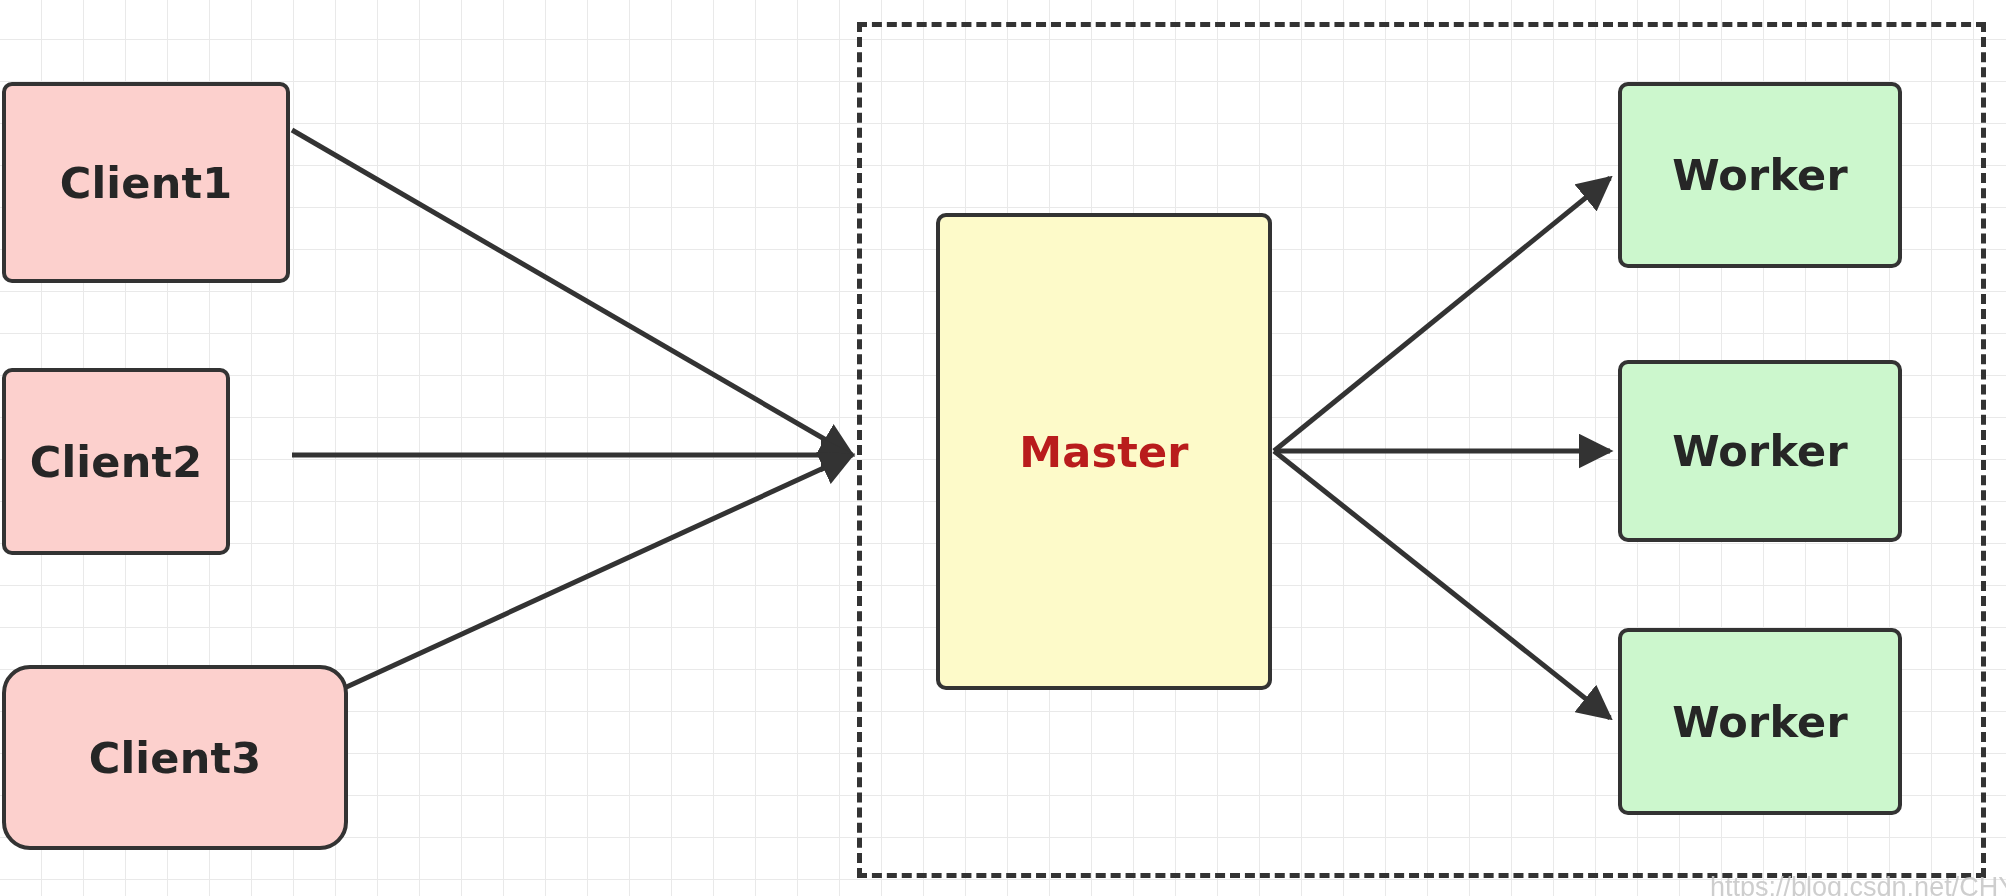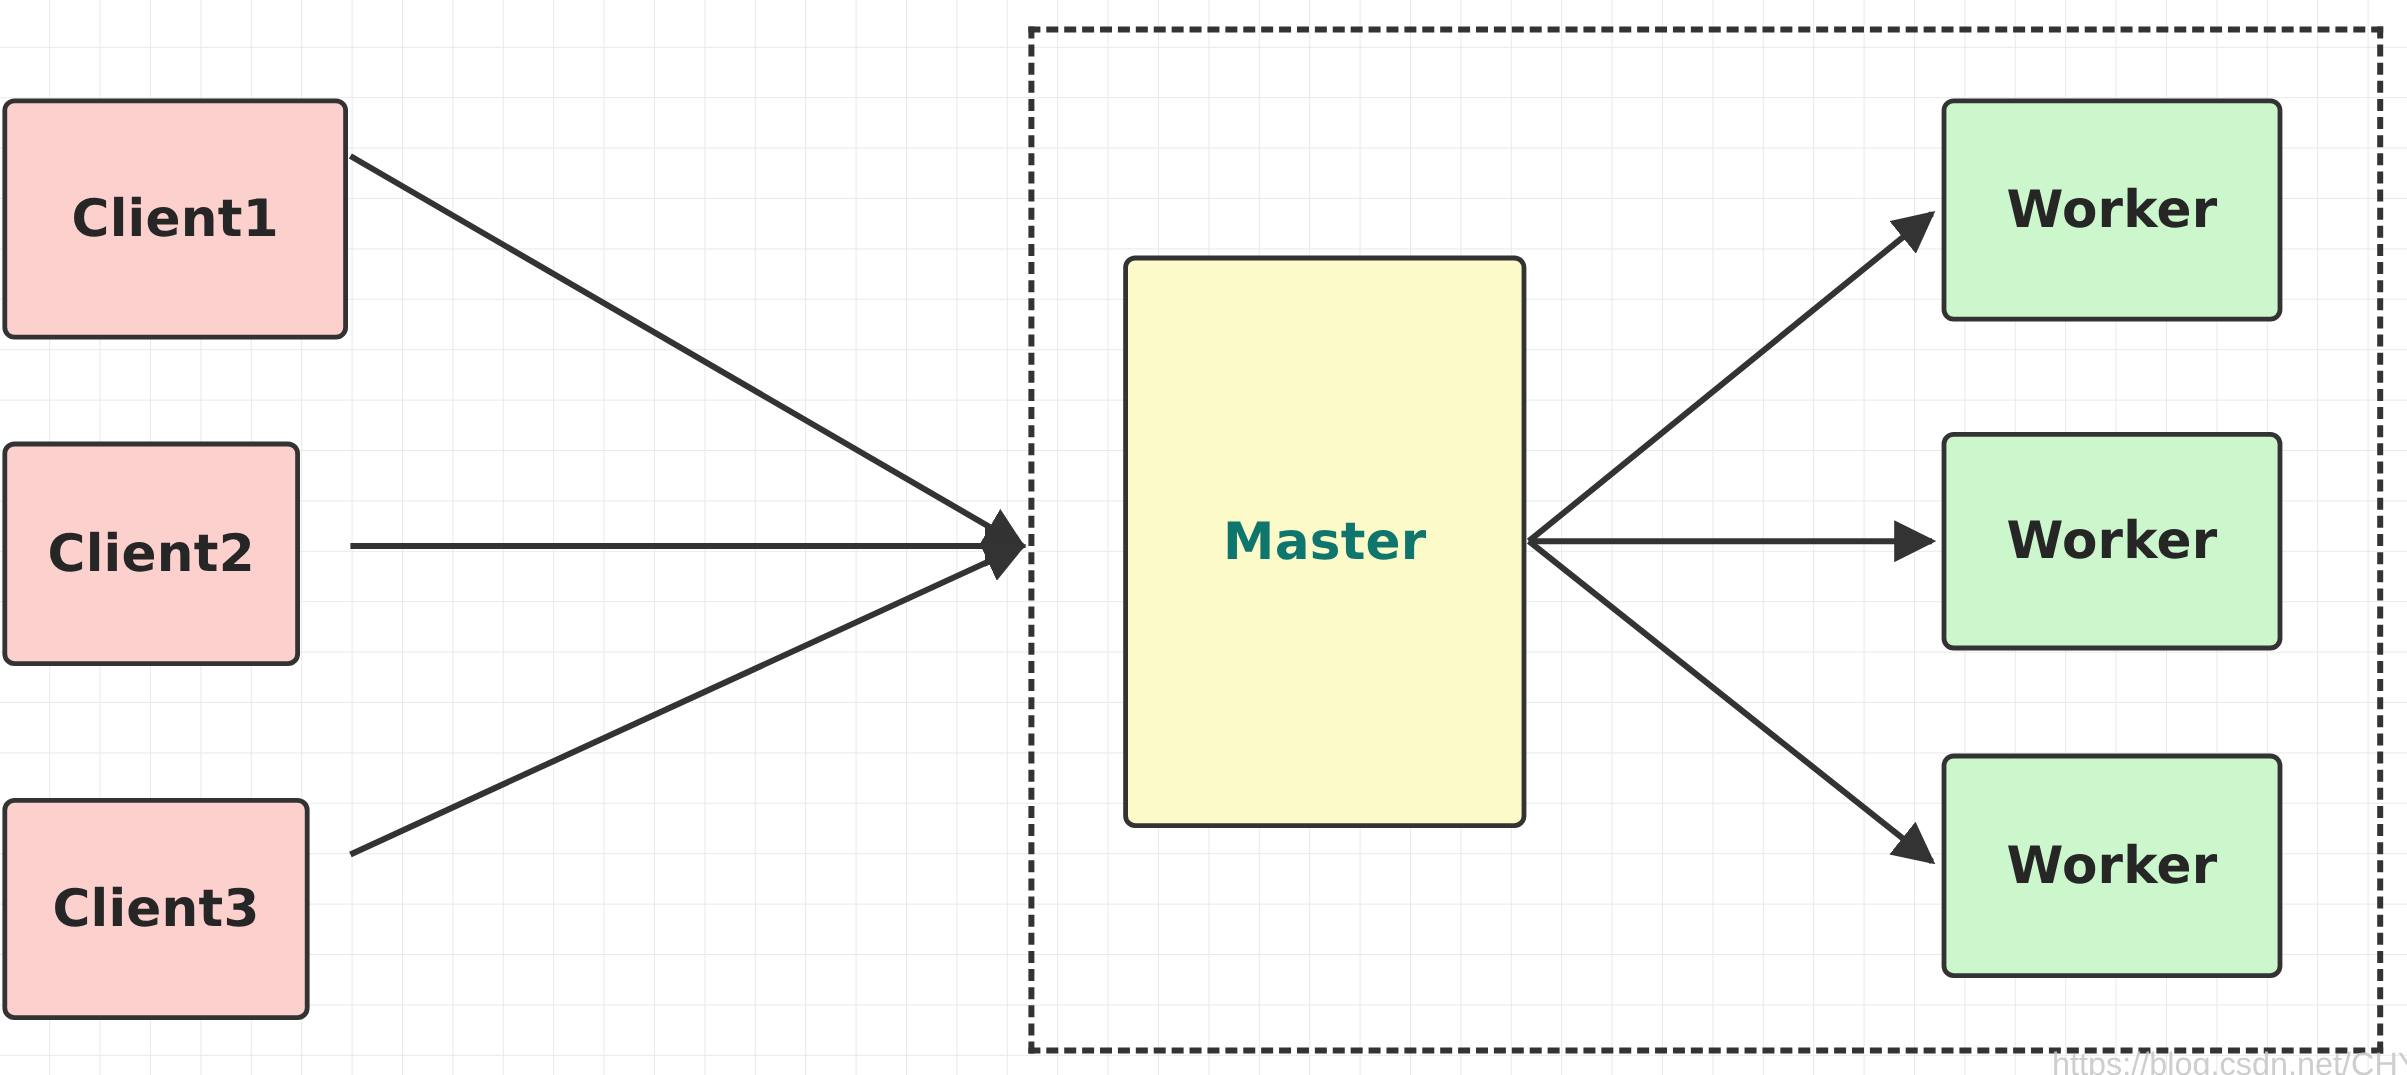--- a/index.html
+++ b/index.html
@@ -82,27 +82,27 @@
         <line x1="1274" y1="451" x2="1610" y2="178" marker-end="url(#arrow)"></line>
         <line x1="1274" y1="451" x2="1610" y2="451" marker-end="url(#arrow)"></line>
         <line x1="1274" y1="451" x2="1610" y2="718" marker-end="url(#arrow)"></line>
       </g>
   </svg>
 
   <div id="node-layer">
       <div class="node node-client" style="left: 2px; top: 82px; width: 288px; height: 201px; background: rgb(252, 208, 205); border-color: rgb(51, 51, 51); color: rgb(38, 38, 38);">
         <span>Client1</span>
       </div>
-      <div class="node node-client" style="left: 2px; top: 368px; width: 248px; height: 187px; background: rgb(252, 208, 205); border-color: rgb(51, 51, 51); color: rgb(38, 38, 38);">
+      <div class="node node-client" style="left: 2px; top: 368px; width: 228px; height: 187px; background: rgb(252, 208, 205); border-color: rgb(51, 51, 51); color: rgb(38, 38, 38);">
         <span>Client2</span>
       </div>
-      <div class="node node-client" style="left: 2px; top: 665px; width: 256px; height: 185px; background: rgb(252, 208, 205); border-color: rgb(51, 51, 51); color: rgb(38, 38, 38);">
+      <div class="node node-client" style="left: 2px; top: 665px; width: 346px; height: 185px; background: rgb(252, 208, 205); border-color: rgb(51, 51, 51); color: rgb(38, 38, 38); border-radius: 28px;">
         <span>Client3</span>
       </div>
-      <div class="node node-master" style="left: 936px; top: 213px; width: 336px; height: 477px; background: rgb(253, 250, 201); border-color: rgb(51, 51, 51); color: #0f766e; text-align: right;">
+      <div class="node node-master" style="left: 936px; top: 213px; width: 336px; height: 477px; background: rgb(253, 250, 201); border-color: rgb(51, 51, 51); color: #b91c1c; text-align: right;">
         <span>Master</span>
       </div>
       <div class="node node-worker" style="left: 1618px; top: 82px; width: 284px; height: 186px; background: rgb(204, 247, 205); border-color: rgb(51, 51, 51); color: rgb(38, 38, 38);">
         <span>Worker</span>
       </div>
       <div class="node node-worker" style="left: 1618px; top: 360px; width: 284px; height: 182px; background: rgb(204, 247, 205); border-color: rgb(51, 51, 51); color: rgb(38, 38, 38);">
         <span>Worker</span>
       </div>
       <div class="node node-worker" style="left: 1618px; top: 628px; width: 284px; height: 187px; background: rgb(204, 247, 205); border-color: rgb(51, 51, 51); color: rgb(38, 38, 38);">
         <span>Worker</span>

